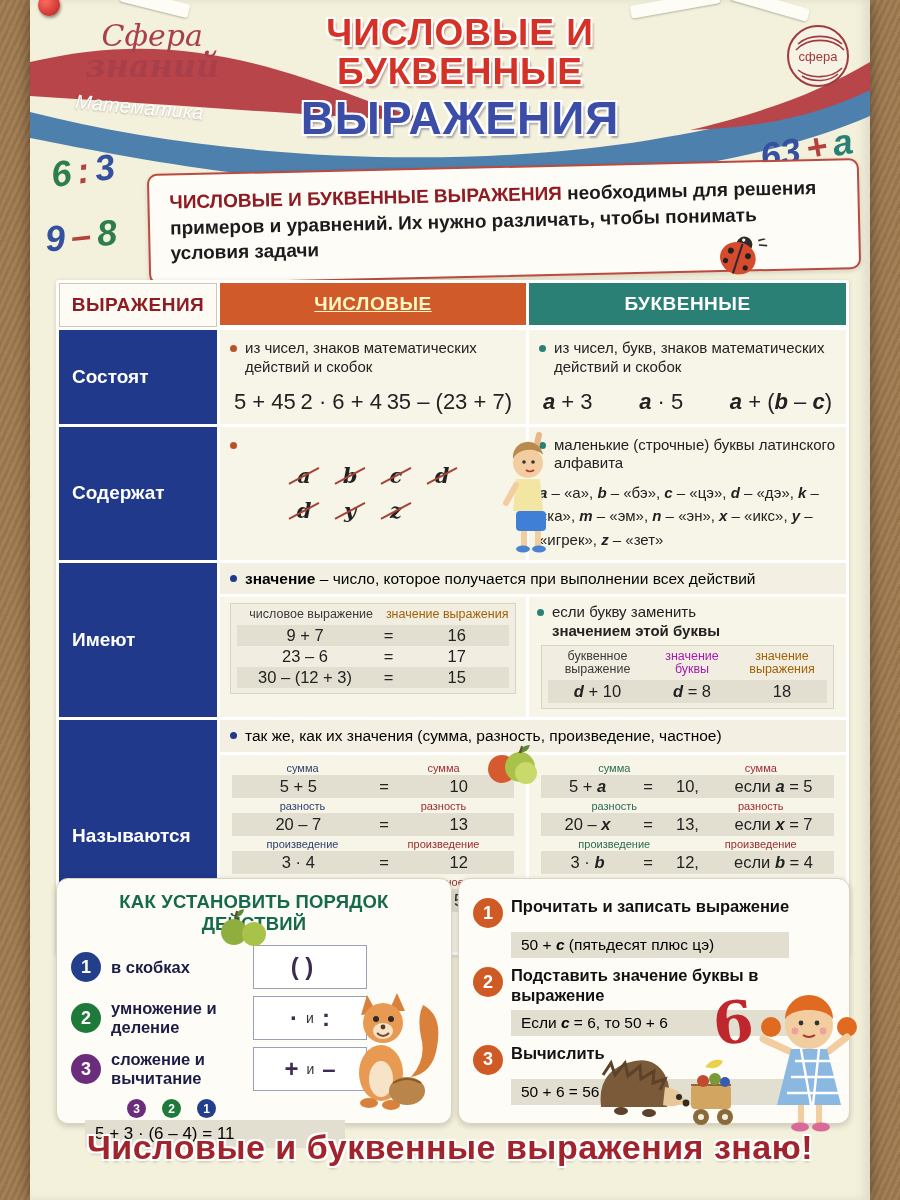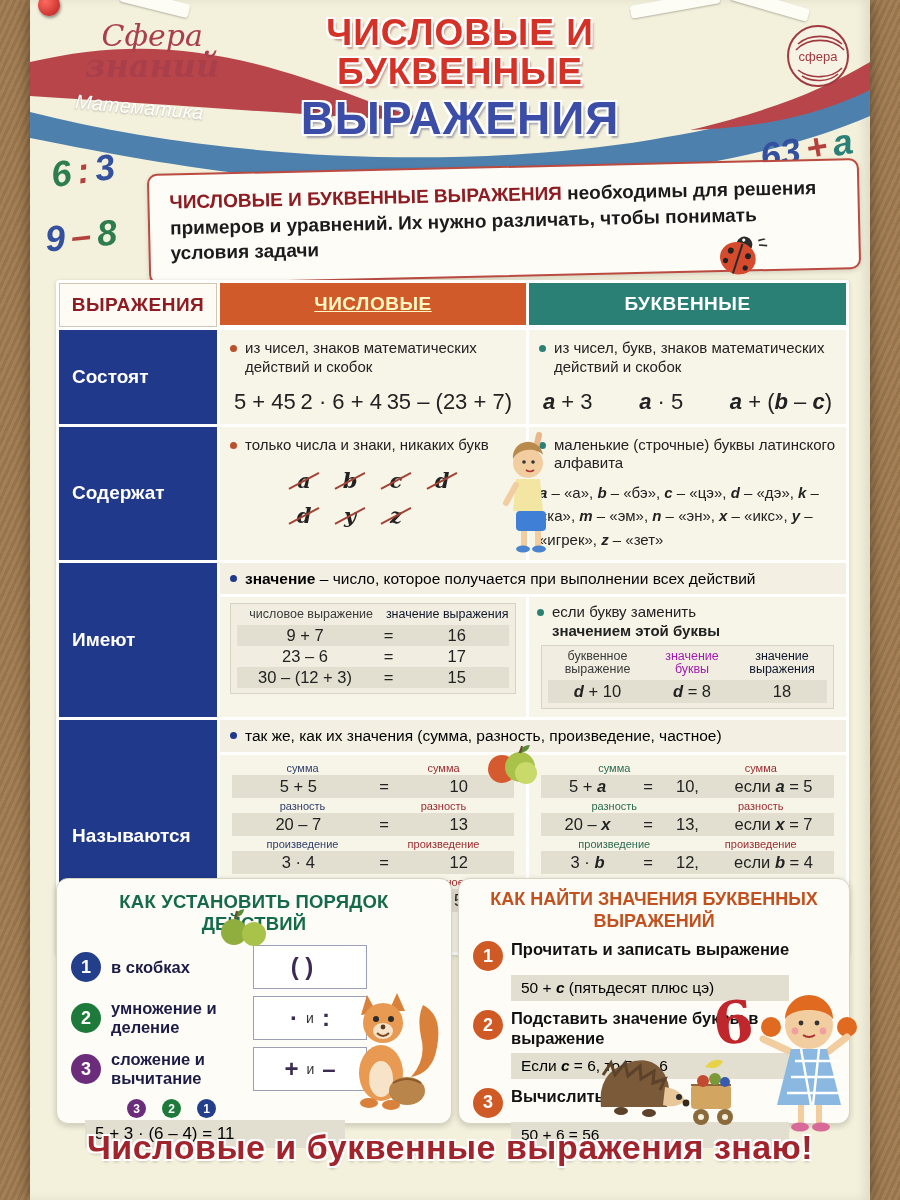--- a/index.html
+++ b/index.html
@@ -72,21 +72,21 @@
     margin-top:14px;font-family:"DejaVu Serif",serif;font-size:21px;font-weight:bold;font-style:italic;text-align:center;}
   .struck{position:relative;display:inline-block;width:24px;justify-self:center;}
   .struck::after{content:"";position:absolute;left:-20%;top:48%;width:140%;height:2px;
     background:#a34336;transform:rotate(-28deg);}
   .boy{position:absolute;right:-58px;top:2px;width:108px;height:124px;z-index:3;}
   .map{margin:8px 0 0;font-size:15px;line-height:1.55;}
   .mvar{font-weight:bold;font-style:italic;}
   .panel{background:#f1eee1;border:1px solid #d8d4c2;margin:2px 4px;padding:4px 6px 5px;}
   .ph2{display:grid;grid-template-columns:1.2fr 1fr;text-align:center;font-size:12.5px;line-height:1.1;margin-bottom:3px;}
   .ph3{display:grid;grid-template-columns:1.1fr 1fr 1fr;text-align:center;font-size:12.5px;line-height:1.1;margin-bottom:3px;}
-  .hdark{color:#3a3a3a}.hred{color:#0f172a}.hgrn{color:#a21caf}
+  .hdark{color:#3a3a3a}.hred{color:#a16207}.hgrn{color:#a21caf}
   .prow{display:grid;grid-template-columns:1.3fr .3fr 1fr;text-align:center;font-size:16.5px;
     padding:1px 0;align-items:center;}
   .prow3{display:grid;grid-template-columns:1.1fr 1fr 1fr;text-align:center;font-size:16.5px;padding:2px 0;}
   .stripe{background:#e3dfd0;}
   .nz{margin:1px 6px;}
   .nzlab{display:grid;grid-template-columns:1fr 1fr;text-align:center;font-size:11px;padding:2px 0 1px;}
   .lblL{color:#31406e}.lblR{color:#9b2c30}.lblT{color:#2c6b52}
   .nzrow{display:grid;grid-template-columns:1.2fr .35fr 1fr;text-align:center;font-size:16.5px;padding:2px 0;}
   .nzrow4{display:grid;grid-template-columns:1fr .3fr .55fr 1.3fr;text-align:center;font-size:16.5px;padding:2px 0;}
   .apples{position:absolute;z-index:3;}
@@ -213,21 +213,20 @@
             <span><i class="mvar">a</i> + (<i class="mvar">b</i> – <i class="mvar">c</i>)</span>
           </div>
         </div>
       </div>
 
       <div class="rlabel">Содержат</div>
       <div class="split2 h101">
         <div class="cell">
           <div class="bt">
               <span class="dot do"></span>
-              <span class="tx">только числа и знаки, никаких букв</span>
             </div>
           <div class="crossed">
             <span class="struck">a</span>
             <span class="struck">b</span>
             <span class="struck">c</span>
             <span class="struck">d</span>
             <span class="struck">d</span>
             <span class="struck">y</span>
             <span class="struck">z</span>
           </div>
@@ -463,21 +462,20 @@
         <ellipse cx="36" cy="86" rx="22" ry="28" fill="#e89a52"></ellipse>
         <ellipse cx="36" cy="92" rx="12" ry="18" fill="#f7e3c8"></ellipse>
         <ellipse cx="62" cy="104" rx="18" ry="14" fill="#b9854a"></ellipse>
         <path d="M48,96 q14,-8 28,0" stroke="#8a5a2a" stroke-width="2" fill="none"></path>
         <ellipse cx="24" cy="116" rx="9" ry="5" fill="#d9813a"></ellipse>
           <ellipse cx="46" cy="118" rx="9" ry="5" fill="#d9813a"></ellipse>
       </svg>
     </div>
 
     <div class="bbox boxR">
-      <h2><span>КАК НАЙТИ ЗНАЧЕНИЯ БУКВЕННЫХ</span><br><span>ВЫРАЖЕНИЙ</span></h2>
       <div class="step">
         <span class="numc co">1</span>
         <p>Прочитать и записать выражение</p>
         <div class="exstrip">50 + <i class="mvar">c</i> (пятьдесят плюс цэ)</div>
       </div>
       <div class="step">
         <span class="numc co">2</span>
         <p>Подставить значение буквы в выражение</p>
         <div class="exstrip">Если <i class="mvar">c</i> = 6, то 50 + 6</div>
       </div>

